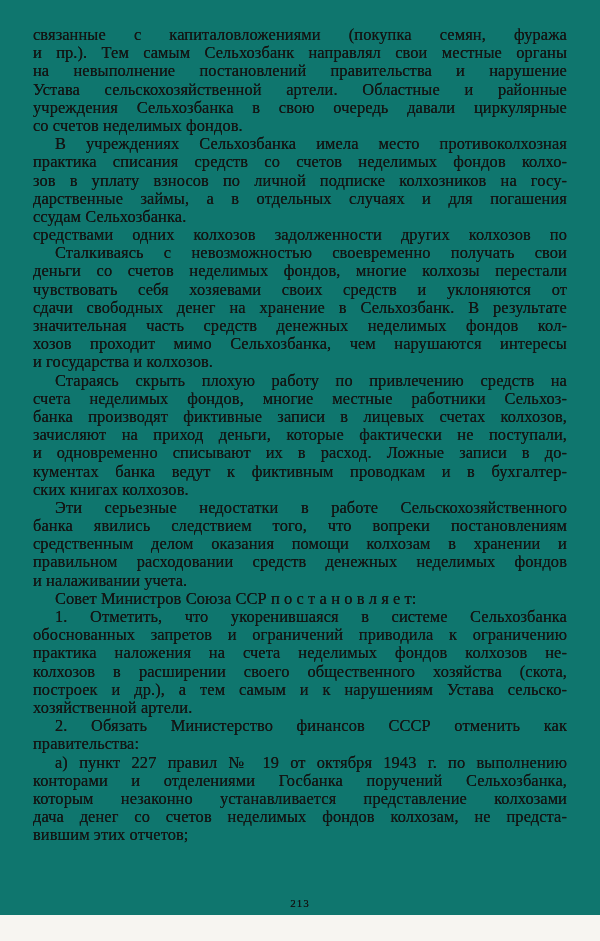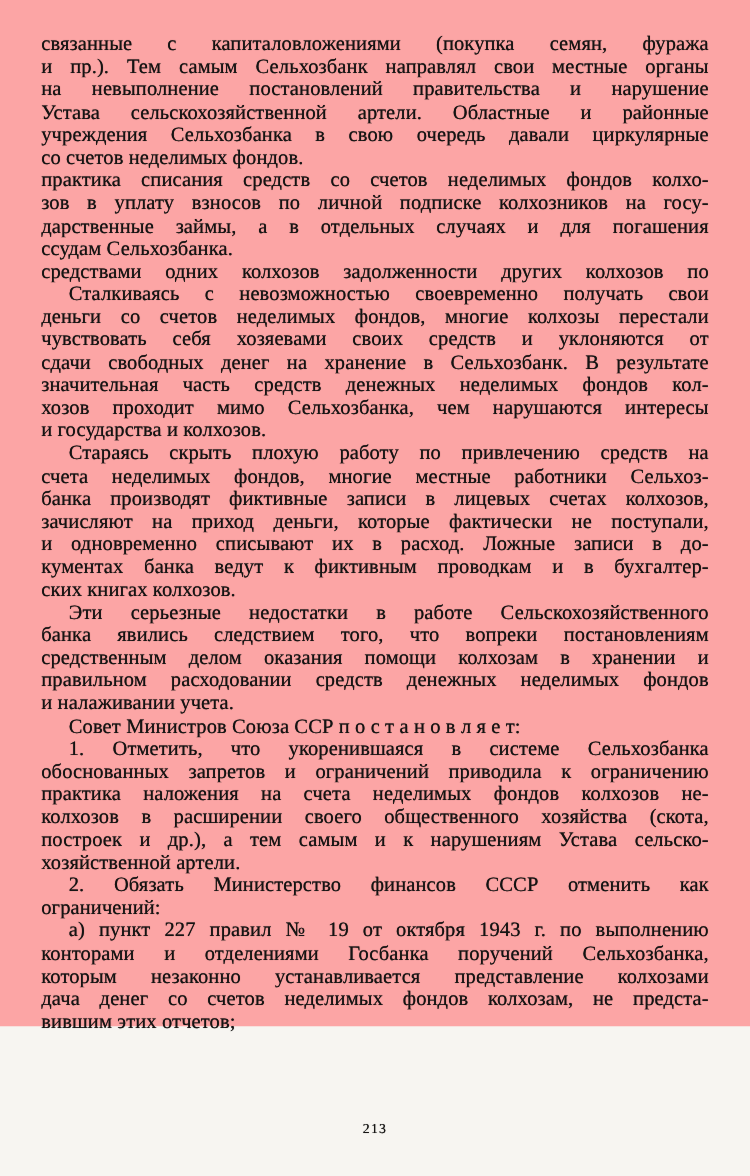--- a/index.html
+++ b/index.html
@@ -13,22 +13,22 @@
     position: relative;
     overflow: hidden;
     font-family: "Liberation Serif", serif;
     color: #151413;
   }
   .scan-page {
     position: absolute;
     left: 0;
     top: 0;
     width: 600px;
-    height: 821px;
-    background: #fca5a5;
+    height: 915px;
+    background: #0f766e;
   }
   .text-block {
     position: absolute;
     left: 33px;
     top: 26px;
     width: 534px;
   }
   .line {
     font-size: 16.4px;
     line-height: 18.2px;
@@ -61,20 +61,21 @@
 <body>
 
 <div class="scan-page">
   <div class="text-block">
       <div class="line">связанные с капиталовложениями (покупка семян, фуража</div>
       <div class="line">и пр.). Тем самым Сельхозбанк направлял свои местные органы</div>
       <div class="line">на невыполнение постановлений правительства и нарушение</div>
       <div class="line">Устава сельскохозяйственной артели. Областные и районные</div>
       <div class="line">учреждения Сельхозбанка в свою очередь давали циркулярные</div>
       <div class="line last">со счетов неделимых фондов.</div>
+      <div class="line indent">В учреждениях Сельхозбанка имела место противоколхозная</div>
       <div class="line">практика списания средств со счетов неделимых фондов колхо-</div>
       <div class="line">зов в уплату взносов по личной подписке колхозников на госу-</div>
       <div class="line">дарственные займы, а в отдельных случаях и для погашения</div>
       <div class="line last">ссудам Сельхозбанка.</div>
       <div class="line">средствами одних колхозов задолженности других колхозов по</div>
       <div class="line indent">Сталкиваясь с невозможностью своевременно получать свои</div>
       <div class="line">деньги со счетов неделимых фондов, многие колхозы перестали</div>
       <div class="line">чувствовать себя хозяевами своих средств и уклоняются от</div>
       <div class="line">сдачи свободных денег на хранение в Сельхозбанк. В результате</div>
       <div class="line">значительная часть средств денежных неделимых фондов кол-</div>
@@ -93,21 +94,21 @@
       <div class="line">правильном расходовании средств денежных неделимых фондов</div>
       <div class="line last">и налаживании учета.</div>
       <div class="line indent last">Совет Министров Союза ССР п о с т а н о в л я е т:</div>
       <div class="line indent">1. Отметить, что укоренившаяся в системе Сельхозбанка</div>
       <div class="line">обоснованных запретов и ограничений приводила к ограничению</div>
       <div class="line">практика наложения на счета неделимых фондов колхозов не-</div>
       <div class="line">колхозов в расширении своего общественного хозяйства (скота,</div>
       <div class="line">построек и др.), а тем самым и к нарушениям Устава сельско-</div>
       <div class="line last">хозяйственной артели.</div>
       <div class="line indent">2. Обязать Министерство финансов СССР отменить как</div>
-      <div class="line last">ограничений:</div>
+      <div class="line last">правительства:</div>
       <div class="line indent">а) пункт 227 правил № 19 от октября 1943 г. по выполнению</div>
       <div class="line">конторами и отделениями Госбанка поручений Сельхозбанка,</div>
       <div class="line">которым незаконно устанавливается представление колхозами</div>
       <div class="line">дача денег со счетов неделимых фондов колхозам, не предста-</div>
       <div class="line last">вившим этих отчетов;</div>
     </div>
   <div class="page-number">213</div>
 </div>
 
 </body></html>

